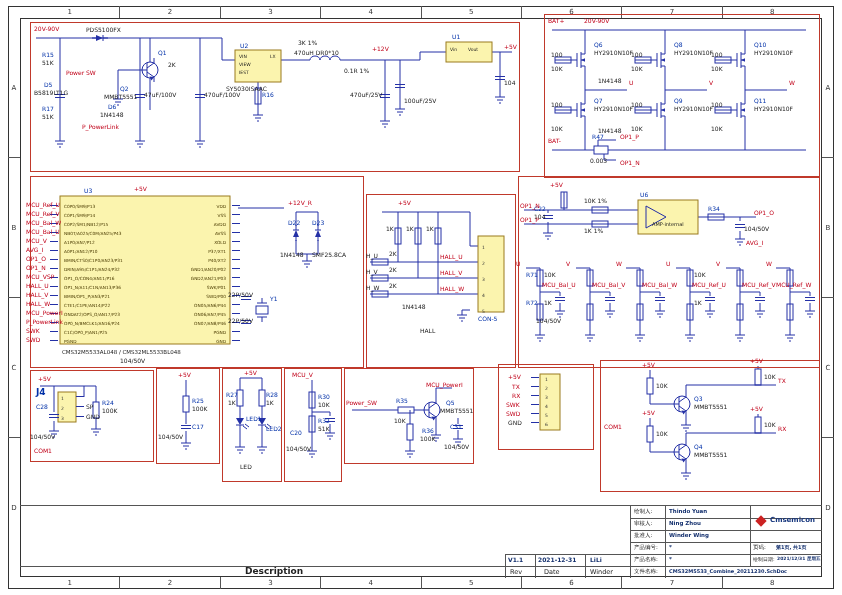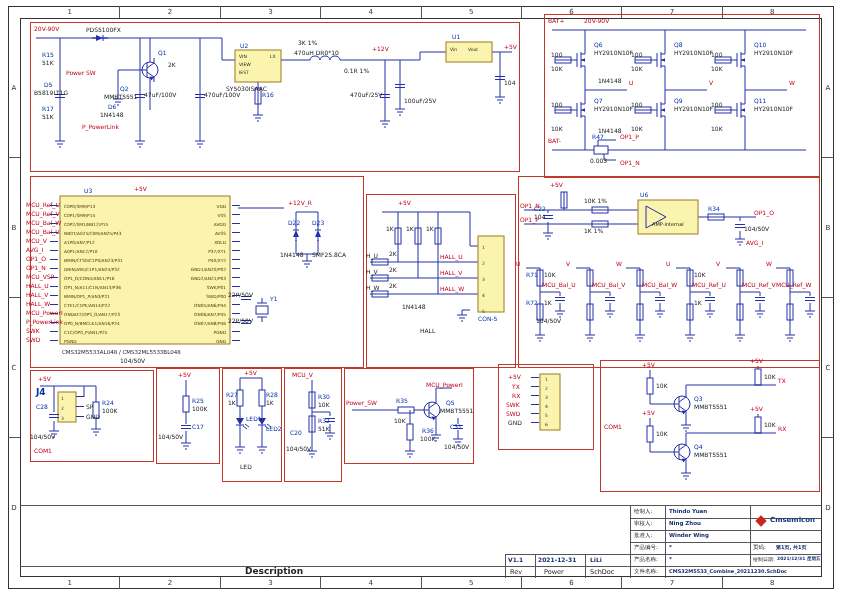--- a/index.html
+++ b/index.html
@@ -464,22 +464,22 @@
     <span class="tbl" style="left:733px;top:51px;font-size:5px">绘制日期:</span>
     <span class="tbv" style="left:757px;top:51px;font-size:4.5px">2021/12/31 星期五</span>
 
     <div class="logo-diamond" style="left:737px;top:11px"></div>
     <span class="tb-brand" style="left:750px;top:11px">Cmsemicon</span>
 
     <span class="tbv" style="left:488px;top:51px;font-size:6px">V1.1</span>
     <span class="tbv" style="left:518px;top:51px;font-size:6px">2021-12-31</span>
     <span class="tbv" style="left:570px;top:51px;font-size:6px">LiLi</span>
     <span class="tbl" style="left:490px;top:63px;font-size:6.5px">Rev</span>
-    <span class="tbl" style="left:524px;top:63px;font-size:6.5px">Power</span>
-    <span class="tbl" style="left:570px;top:63px;font-size:6.5px">SchDoc</span>
+    <span class="tbl" style="left:524px;top:63px;font-size:6.5px">Date</span>
+    <span class="tbl" style="left:570px;top:63px;font-size:6.5px">Winder</span>
     <span class="tb-desc" style="left:225px;top:61px">Description</span>
   </div>
 
 <span class="lbl c-n" style="left: 34px; top: 26px;">20V-90V</span>
     <span class="lbl c-v" style="left: 86px; top: 27px;">PDS5100FX</span>
     <span class="lbl c-d" style="left: 158px; top: 50px;">Q1</span>
     <span class="lbl c-v" style="left: 168px; top: 62px;">2K</span>
     <span class="lbl c-d" style="left: 42px; top: 52px;">R15</span>
     <span class="lbl c-v" style="left: 42px; top: 60px;">51K</span>
     <span class="lbl c-n" style="left: 66px; top: 70px;">Power SW</span>

